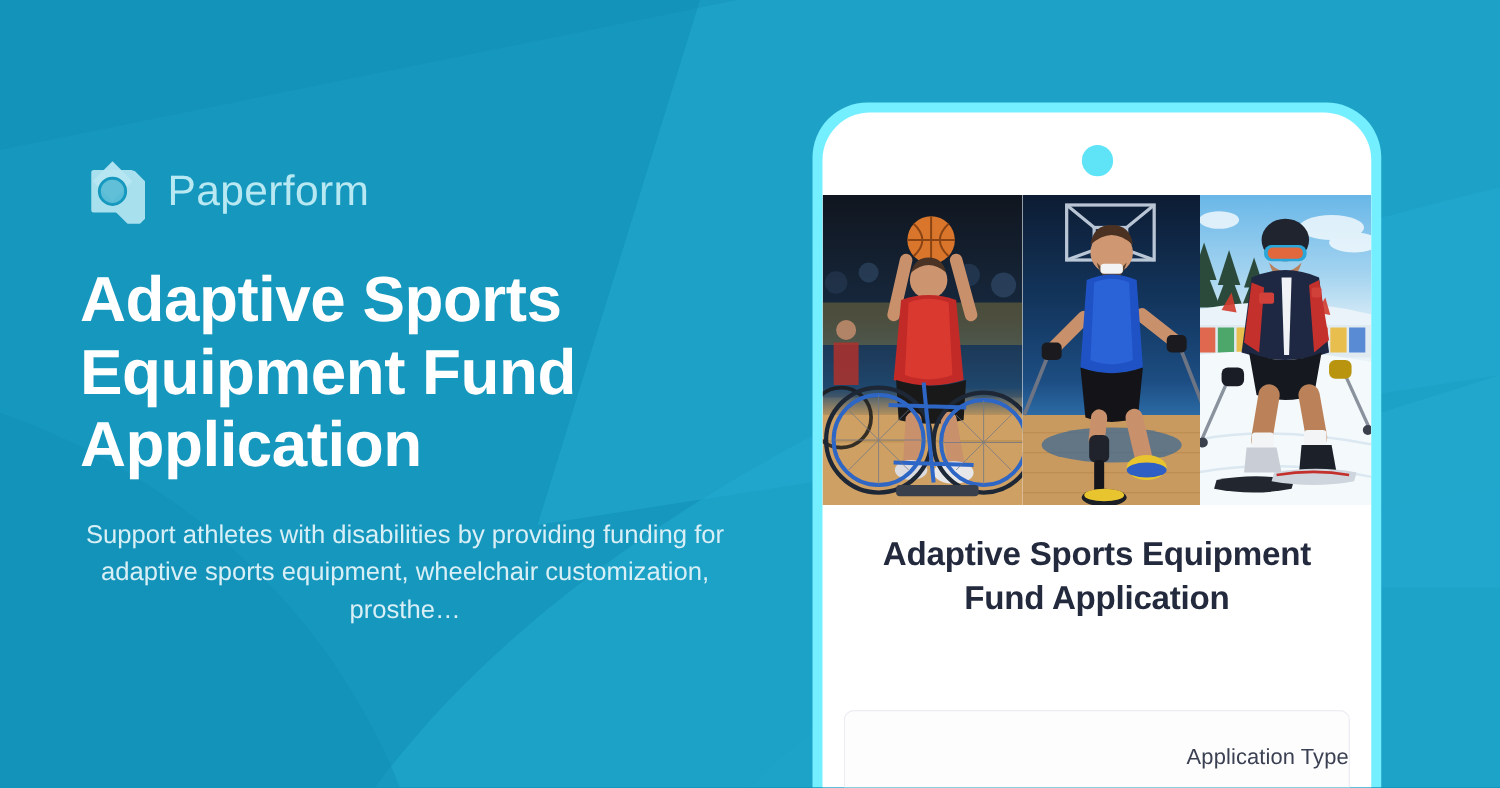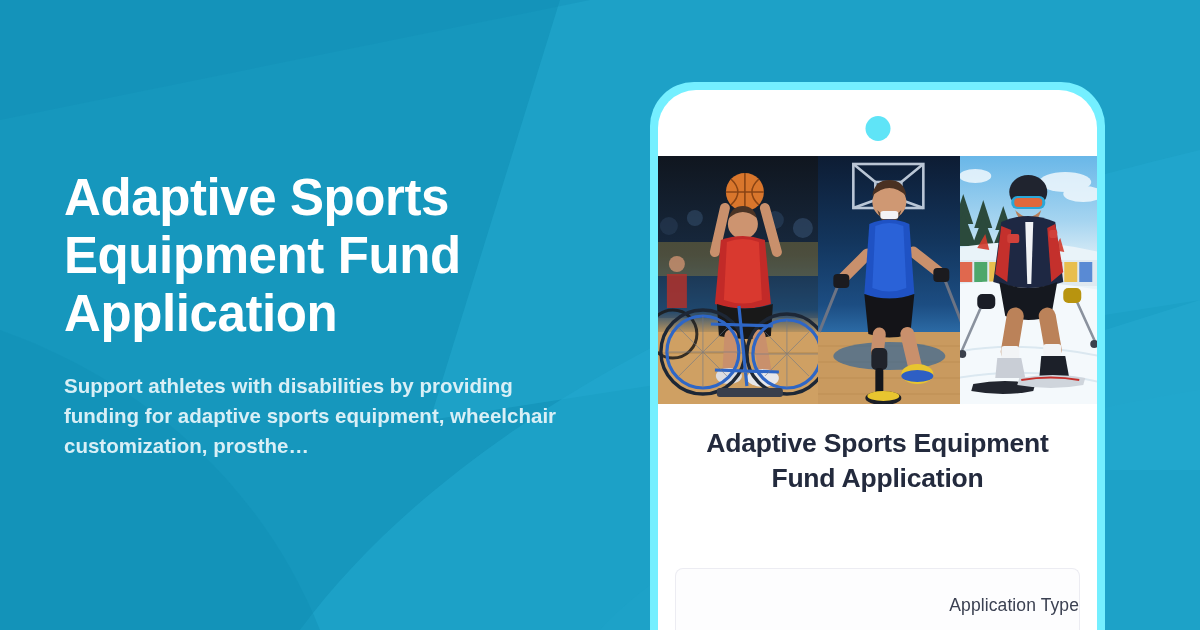--- a/index.html
+++ b/index.html
@@ -44,23 +44,24 @@
     font-weight:700;
     letter-spacing:-.4px;
     color:#ffffff;
     max-width:470px;
     margin-bottom:28px;
   }
 
   .subtitle {
     font-size:20.5px;
     line-height:1.47;
-    font-weight:700;
+    font-weight:400;
     color:#d8eff6;
     max-width:520px;
+    text-align:center;
   }
 
   
   .phone {
     position:absolute;
     left:650px; top:82px;
     width:455px; height:560px;
     background:#74efff;
     border-radius:44px 44px 0 0;
     padding:8px 8px 0 8px;
@@ -145,20 +146,37 @@
       <polygon points="0,0 590,0 0,120" fill="#0f8cb2" opacity="0.30"></polygon>
 
       <path d="M 0,330 C 140,380 260,480 320,630 L 0,630 Z" fill="#0f8fb4" opacity="0.38"></path>
 
       <polygon points="1105,330 1200,300 1200,470 1105,470" fill="#27aed2" opacity="0.45"></polygon>
     </svg>
   </div>
 
   <div class="left-col">
 
+    <div class="brand">
+      <span class="brand-mark">
+        <svg viewBox="0 0 52 52" width="52" height="52" aria-hidden="true">
+          <g fill="#b6e6f2">
+            <path d="M26 2 L42 18 L26 34 L10 18 Z" opacity="0.95"></path>
+            <path d="M10 10 H42 V42 H10 Z" opacity="0.0"></path>
+          </g>
+          <g fill="#b6e6f2" opacity="0.92">
+            <rect x="9" y="9" width="34" height="34" rx="2"></rect>
+            <rect x="26" y="1.9" width="34" height="34" rx="2" transform="rotate(45 26 26)"></rect>
+          </g>
+          <circle cx="26" cy="26" r="10.5" fill="none" stroke="#1697bd" stroke-width="2.4"></circle>
+          <circle cx="26" cy="26" r="10.5" fill="#1b9ec2" opacity="0.55"></circle>
+        </svg>
+      </span>
+      <span class="brand-name">Paperform</span>
+    </div>
 
     <h1 class="headline">Adaptive Sports Equipment Fund Application</h1>
 
     <p class="subtitle">Support athletes with disabilities by providing funding for adaptive sports equipment, wheelchair customization, prosthe…</p>
   </div>
 
   <div class="phone">
     <div class="phone-screen">
 
       <div class="phone-notch"></div>

